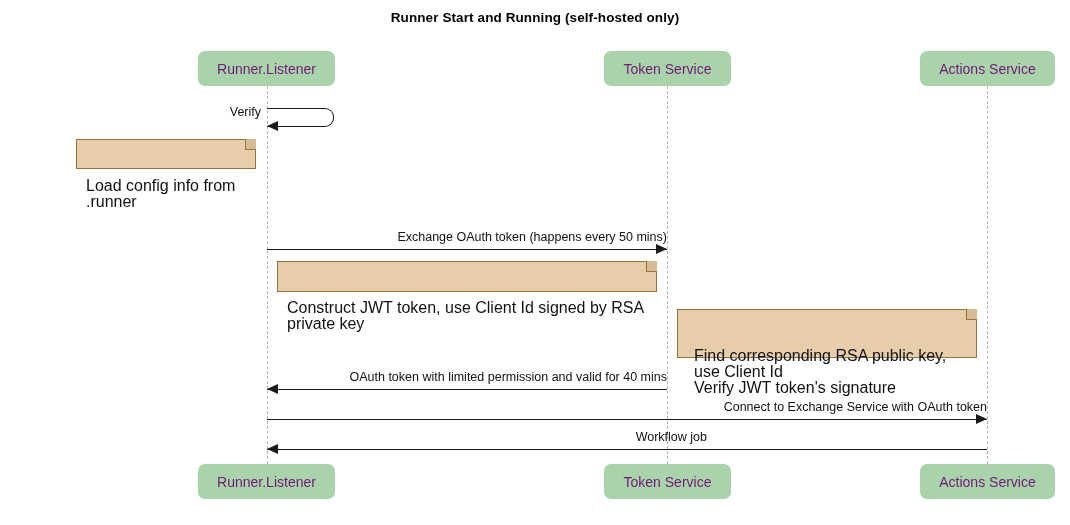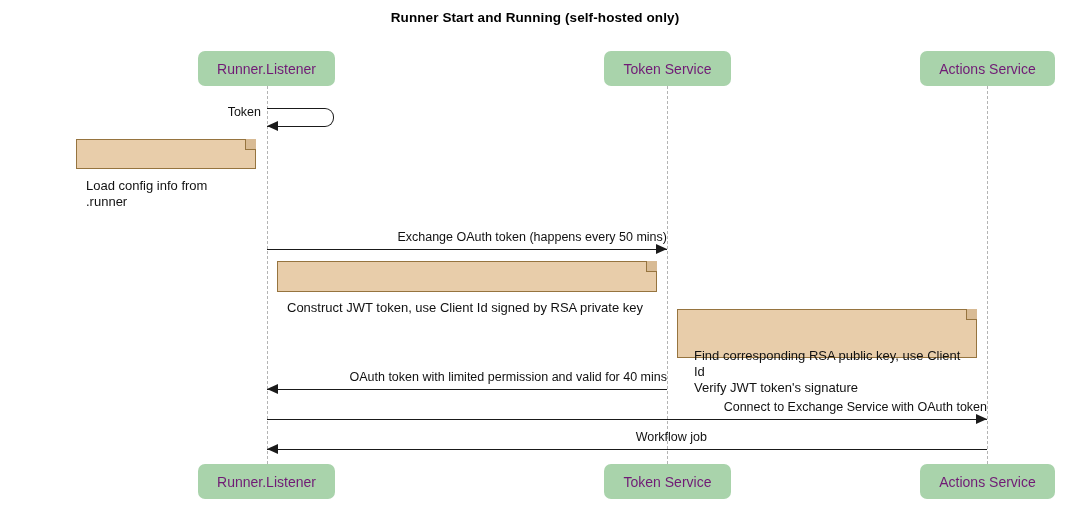--- a/index.html
+++ b/index.html
@@ -21,21 +21,21 @@
   }
 
   .participant{
     position:absolute;height:35px;background:#a9d3ab;border-radius:7px;
     display:flex;align-items:center;justify-content:center;
     font-size:14px;color:#701a75;box-sizing:border-box;
   }
 
   .note{
     position:absolute;background:#e8cdaa;border:1px solid #96743f;
-    box-sizing:border-box;font-size:13px;color:#111;
+    box-sizing:border-box;font-size:16px;color:#111;
     padding:6px 9px 6px 9px;line-height:16px;white-space:pre-line;
   }
   .note .fold{
     position:absolute;right:-1px;top:-1px;width:11px;height:11px;
     background:#d8bb95;
     border-left:1px solid #96743f;border-bottom:1px solid #96743f;
     box-sizing:border-box;
   }
 
   .msg{position:absolute;}
@@ -100,21 +100,21 @@
   <div class="participant" style="left:604px;top:464px;width:127px;">
     <span>Token Service</span>
   </div>
   <div class="participant" style="left:920px;top:464px;width:135px;">
     <span>Actions Service</span>
   </div>
 
   <div class="selfmsg" style="left:267px;top:108px;">
     <div class="loop" style="width:67px;height:19px;"></div>
     <div class="head-left" style="left:0px;top:13px;"></div>
-    <div class="label" style="left:-48px;top:-3px;width:42px;">Token</div>
+    <div class="label" style="left:-48px;top:-3px;width:42px;">Verify</div>
   </div>
 
   <div class="note" style="left:76px;top:139px;width:180px;height:30px;">
     <span class="fold"></span>
     <span>Load config info from .runner</span>
   </div>
 
 
   <div class="note" style="left:277px;top:261px;width:380px;height:31px;">
     <span class="fold"></span>

